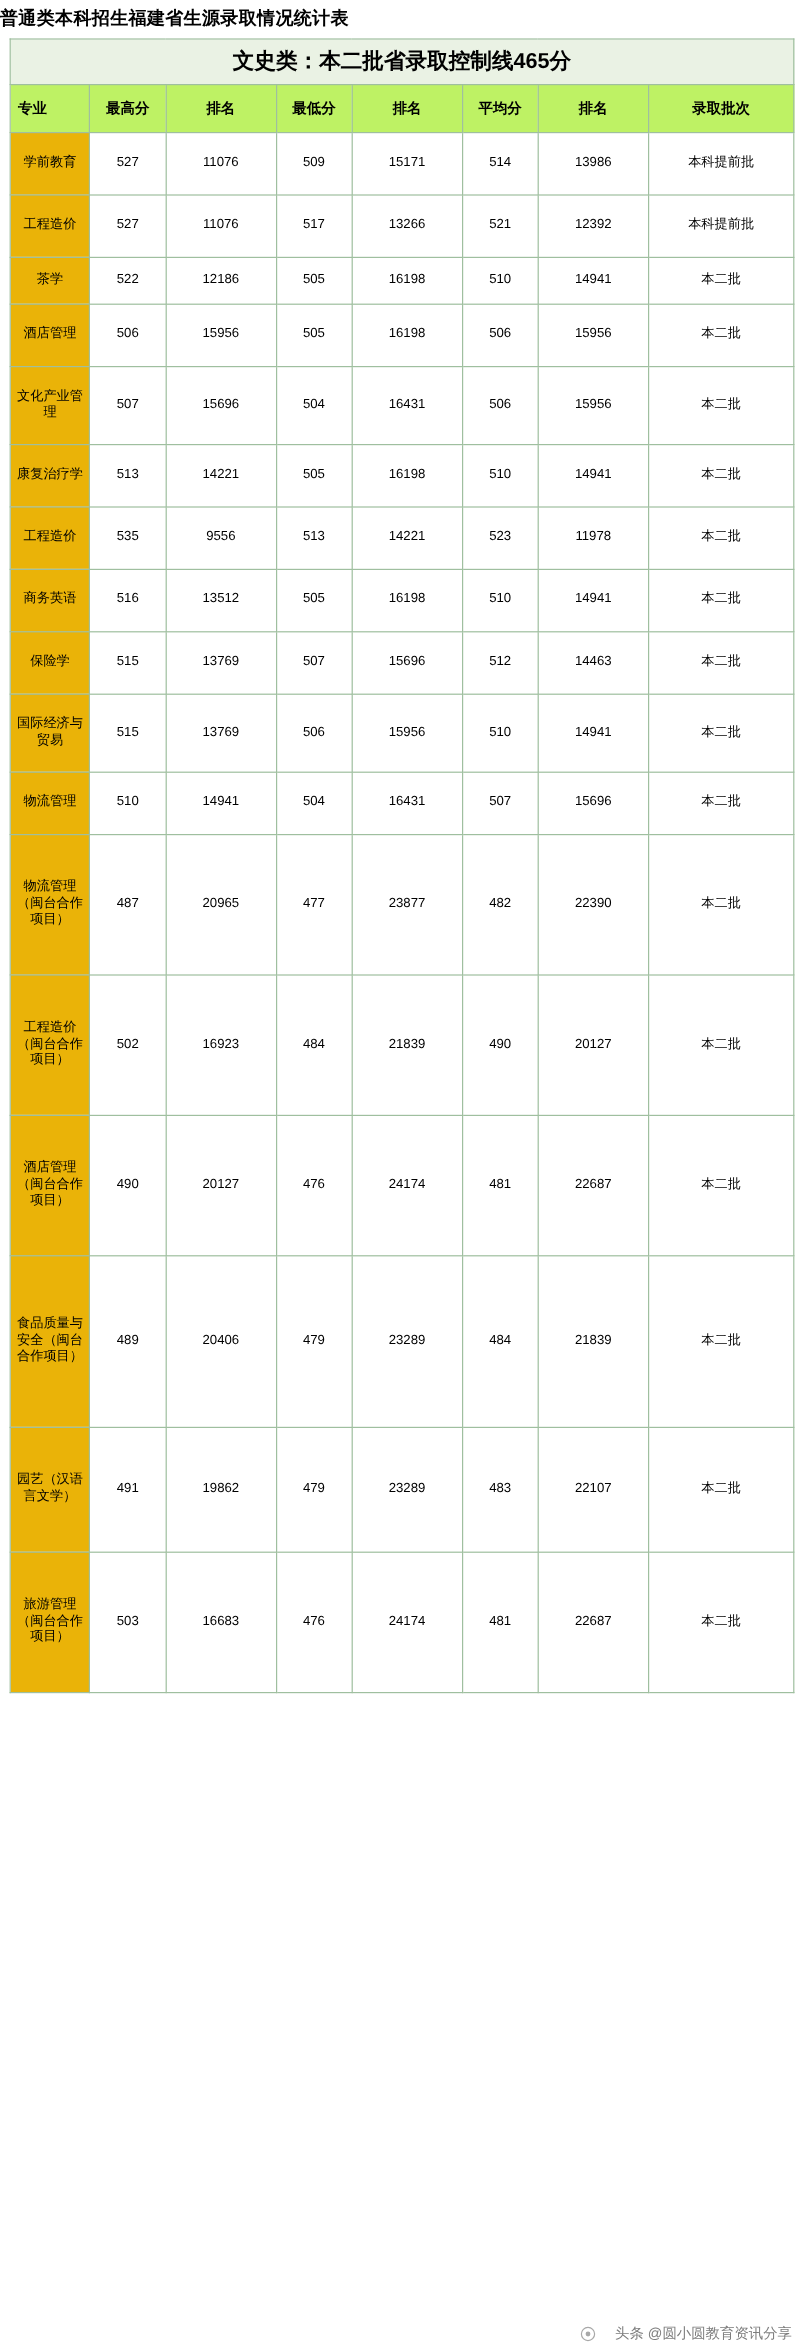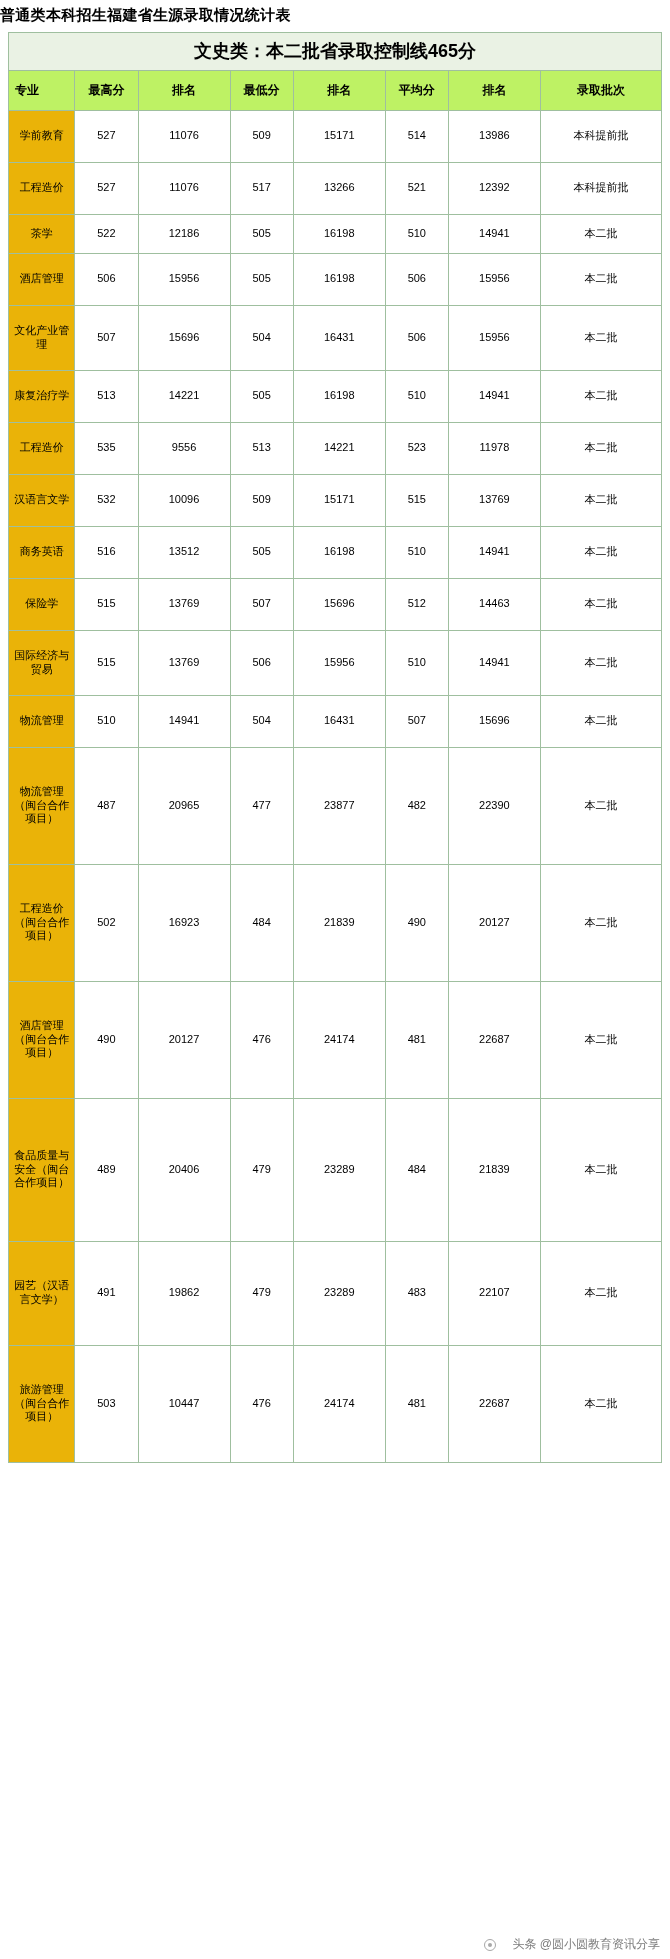--- a/index.html
+++ b/index.html
@@ -211,30 +211,20 @@
         <td class="major">工程造价</td>
         <td class="num">535</td>
         <td class="num">9556</td>
         <td class="num">513</td>
         <td class="num">14221</td>
         <td class="num">523</td>
         <td class="num">11978</td>
         <td class="batch">本二批</td>
       </tr>
 
-      <tr style="height:52px">
-        <td class="major">汉语言文学</td>
-        <td class="num">532</td>
-        <td class="num">10096</td>
-        <td class="num">509</td>
-        <td class="num">15171</td>
-        <td class="num">515</td>
-        <td class="num">13769</td>
-        <td class="batch">本二批</td>
-      </tr>
 
       <tr style="height:52px">
         <td class="major">商务英语</td>
         <td class="num">516</td>
         <td class="num">13512</td>
         <td class="num">505</td>
         <td class="num">16198</td>
         <td class="num">510</td>
         <td class="num">14941</td>
         <td class="batch">本二批</td>
@@ -325,21 +315,21 @@
         <td class="num">479</td>
         <td class="num">23289</td>
         <td class="num">483</td>
         <td class="num">22107</td>
         <td class="batch">本二批</td>
       </tr>
 
       <tr style="height:117px">
         <td class="major">旅游管理（闽台合作项目）</td>
         <td class="num">503</td>
-        <td class="num">10447</td>
+        <td class="num">16683</td>
         <td class="num">476</td>
         <td class="num">24174</td>
         <td class="num">481</td>
         <td class="num">22687</td>
         <td class="batch">本二批</td>
       </tr>
     </tbody>
   </table>
 
   <div class="footer">

